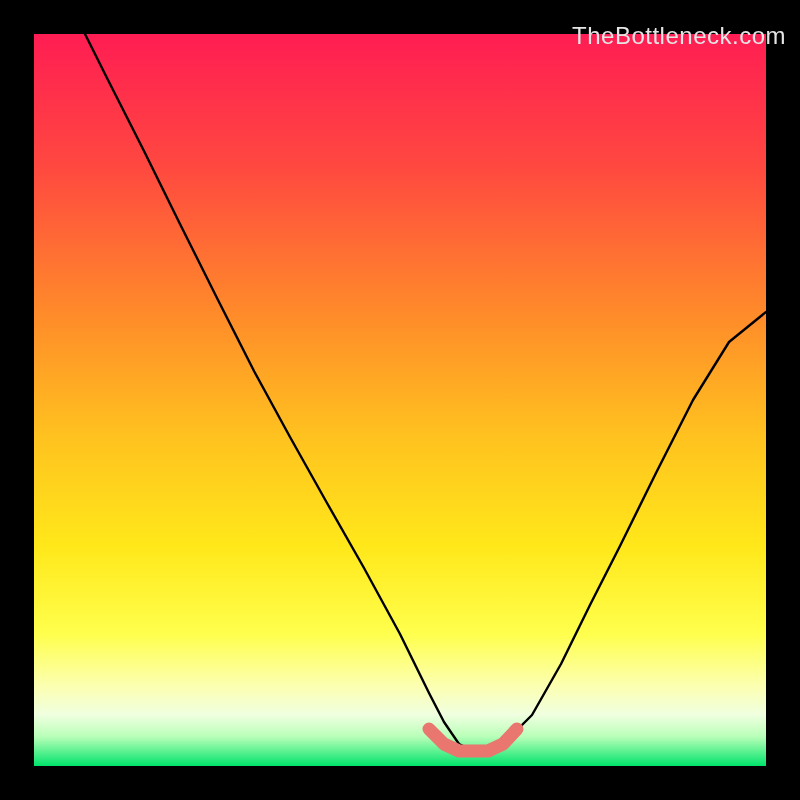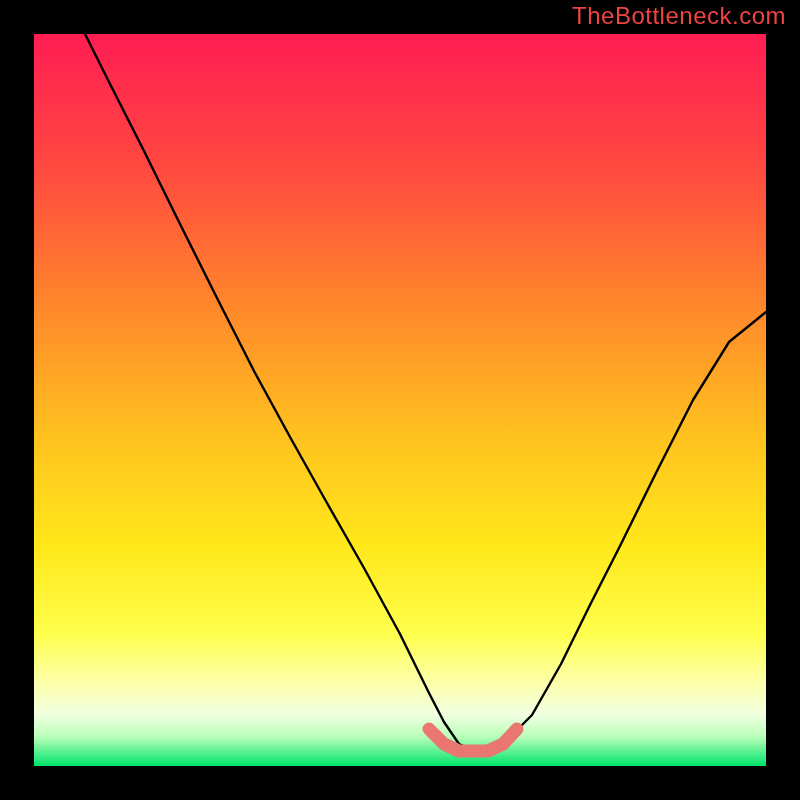--- a/index.html
+++ b/index.html
@@ -12,23 +12,23 @@
     font-family: Arial, Helvetica, sans-serif;
   }
   .frame {
     position: relative;
     width: 800px;
     height: 800px;
     background: #000;
   }
   .watermark {
     position: absolute;
-    top: 2px;
+    top: 22px;
     right: 14px;
-    color: #ef4444;
+    color: #e5e5e5;
     font-size: 24px;
     font-weight: 400;
     letter-spacing: 0.5px;
     z-index: 10;
   }
   .plot-area {
     position: absolute;
     left: 34px;
     top: 34px;
     width: 732px;

